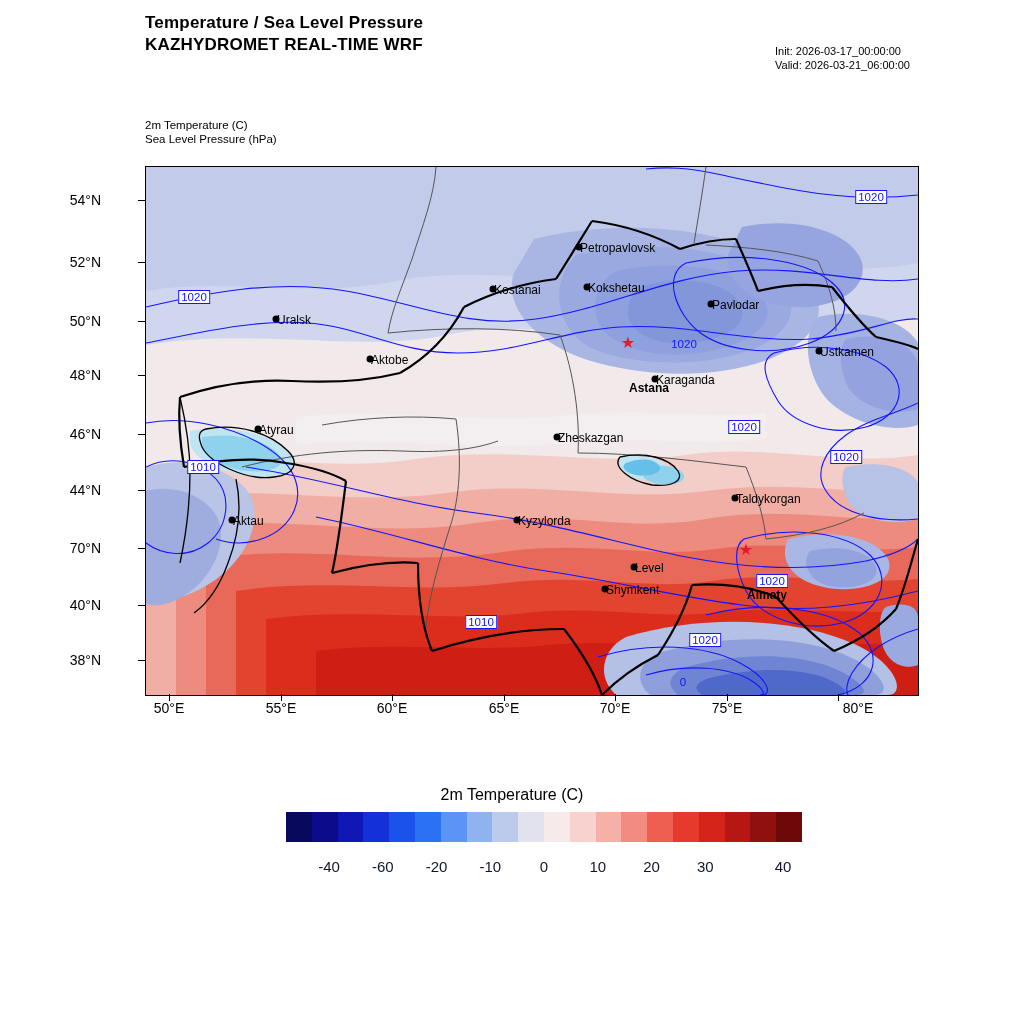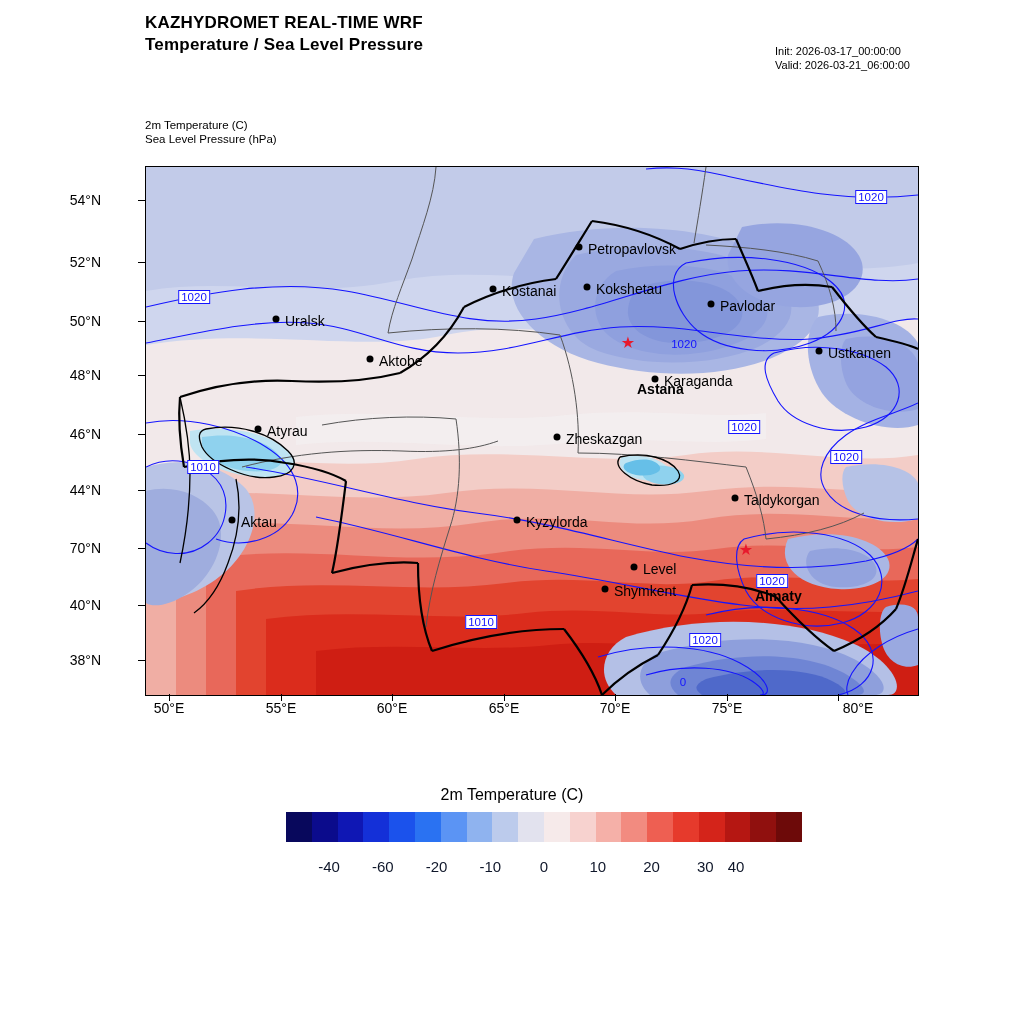--- a/index.html
+++ b/index.html
@@ -23,21 +23,21 @@
 
   
   .ytick{position:absolute;right:923px;font-size:14px;color:#000;text-align:right;transform:translateY(-50%);white-space:nowrap;}
   .ytickmark{position:absolute;width:7px;height:1px;background:#000;}
   .xtick{position:absolute;top:700px;font-size:14px;color:#000;transform:translateX(-50%);white-space:nowrap;}
   .xtickmark{position:absolute;width:1px;height:7px;background:#000;}
 
   
   .city{position:absolute;transform:translate(-50%,-50%);}
   .city .dot{width:7px;height:7px;border-radius:50%;background:#000;position:absolute;left:50%;top:50%;transform:translate(-50%,-50%);}
-  .city .nm{position:absolute;left:9px;top:-6px;font-size:14px;color:#000;white-space:nowrap;}
+  .city .nm{position:absolute;left:1px;top:-6px;font-size:12px;color:#000;white-space:nowrap;}
   .capital .star{position:absolute;left:50%;top:50%;transform:translate(-50%,-50%);
     color:#e8192c;font-size:16px;line-height:0;}
   .capital .nm{font-weight:bold;margin-top:44px;}
 
   
   .plabel{position:absolute;font-size:11.5px;color:#1414ff;background:#ffffff;
     border:1px solid #1414ff;padding:0 2px;transform:translate(-50%,-50%);white-space:nowrap;}
   .plabel-plain{position:absolute;font-size:11.5px;color:#1414ff;background:transparent;border:none;
     transform:translate(-50%,-50%);white-space:nowrap;}
 
@@ -45,22 +45,22 @@
   #colorbar-title{position:absolute;left:0;right:0;top:786px;text-align:center;font-size:16px;color:#000;}
   #colorbar{position:absolute;left:286px;top:812px;width:516px;height:30px;display:flex;border:0;}
   #colorbar .sw{flex:1 1 auto;height:100%;}
   #cb-ticks{position:absolute;left:286px;top:858px;width:516px;height:22px;}
   .cbtick{position:absolute;font-size:15px;color:#0f172a;transform:translateX(-50%);}
 </style>
 </head>
 <body>
 
 <div class="title-block">
+  <div class="title-line">Temperature / Sea Level Pressure</div>
   <div class="title-line">KAZHYDROMET REAL-TIME WRF</div>
-  <div class="title-line">Temperature / Sea Level Pressure</div>
 </div>
 
 <div class="init-block">
   <div>Init: 2026-03-17_00:00:00</div>
   <div>Valid: 2026-03-21_06:00:00</div>
 </div>
 
 <div class="varlabel">
   <div>2m Temperature   (C)</div>
   <div>Sea Level Pressure   (hPa)</div>
@@ -331,14 +331,14 @@
   </div>
 <div id="cb-ticks">
     <div class="cbtick" style="left: 43px;">-40</div>
     <div class="cbtick" style="left: 96.75px;">-60</div>
     <div class="cbtick" style="left: 150.5px;">-20</div>
     <div class="cbtick" style="left: 204.25px;">-10</div>
     <div class="cbtick" style="left: 258px;">0</div>
     <div class="cbtick" style="left: 311.75px;">10</div>
     <div class="cbtick" style="left: 365.5px;">20</div>
     <div class="cbtick" style="left: 419.25px;">30</div>
-    <div class="cbtick" style="left: 450px;">40</div>
+    <div class="cbtick" style="left: 497px;">40</div>
   </div>
 
 </body></html>

